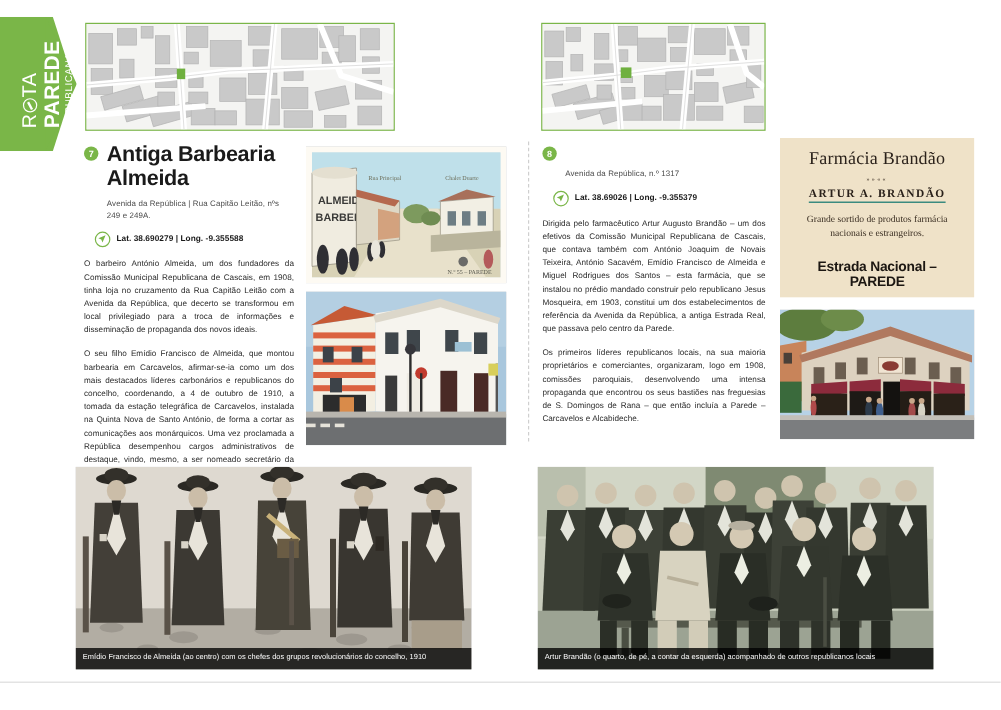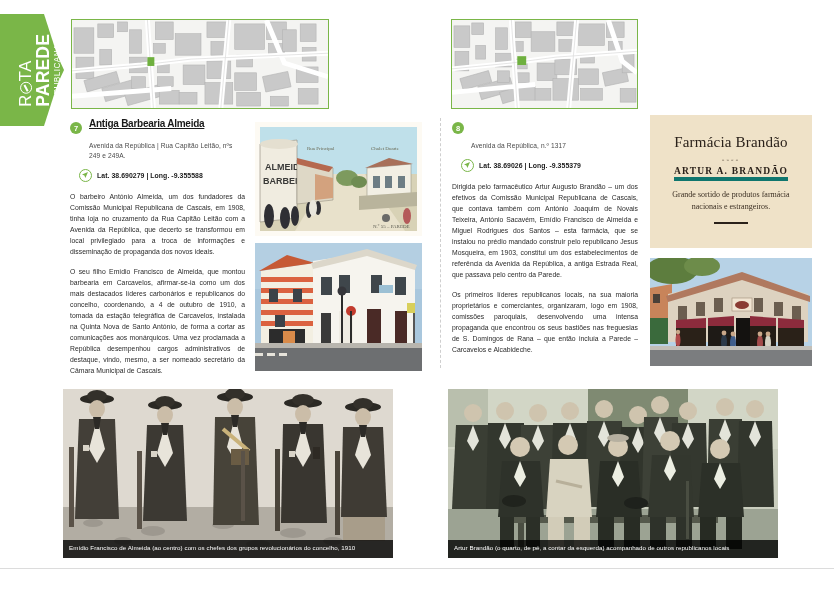--- a/index.html
+++ b/index.html
@@ -84,22 +84,22 @@
 
   
   .entry-head { display: flex; align-items: flex-start; gap: 7px; }
   .num-badge {
     flex: 0 0 auto; width: 12px; height: 12px; border-radius: 50%;
     background: #7ab648; color: #fff; font-size: 7.5px; font-weight: bold;
     display: flex; align-items: center; justify-content: center;
     margin-top: 4px; font-family: "Liberation Sans", sans-serif;
   }
   .entry-title {
-    font-size: 10px; font-weight: bold; color: #1a1a1a;
-    line-height: 1.13; letter-spacing: -0.25px; text-decoration: underline;
+    font-size: 18px; font-weight: bold; color: #1a1a1a;
+    line-height: 1.13; letter-spacing: -0.25px;
   }
   .addr {
     font-size: 6.6px; color: #4a4a4a; line-height: 1.5;
     margin-top: 7px; letter-spacing: 0.1px;
   }
   .geo-row { display: flex; align-items: center; gap: 5px; margin-top: 8px; }
   .geo-icon {
     flex: 0 0 auto; width: 13px; height: 13px; border-radius: 50%;
     border: 1.3px solid #7ab648; position: relative;
   }
@@ -134,21 +134,21 @@
   .ad-inner {
     width: 100%; height: 100%; background: #efe2c8;
     display: flex; flex-direction: column; align-items: center;
     justify-content: center; padding: 11px 8px 9px 8px; text-align: center;
     font-family: "Liberation Serif", serif;
   }
   .ad-title { font-size: 15px; color: #2a211a; letter-spacing: 0.2px; }
   .ad-sep1 { font-size: 5px; color: #403428; letter-spacing: 2px; margin-top: 6px; }
   .ad-name {
     font-size: 9.5px; color: #2a211a; letter-spacing: 1.2px; font-weight: bold;
-    margin-top: 4px; border-bottom: 4px solid #0f766e; padding-bottom: 1px;
+    margin-top: 4px; border-bottom: 1px solid #0f766e; padding-bottom: 1px;
   }
   .ad-desc { font-size: 8px; color: #3a2e22; line-height: 1.5; margin-top: 8px; }
   .ad-hr { width: 34px; height: 1.6px; background: #2a211a; margin: 9px 0 7px 0; }
   .ad-foot {
     font-size: 11.5px; color: #1c1712; font-weight: bold;
     font-family: "Liberation Sans", sans-serif; letter-spacing: -0.2px;
   }
 </style>
 </head>
 <body>
@@ -406,20 +406,21 @@
     </svg>
   </div>
 
   <div class="photo ph-ad">
     <div class="ad-inner">
       <div class="ad-title">Farmácia Brandão</div>
       <div class="ad-sep1">»»««</div>
       <div class="ad-name">ARTUR A. BRANDÃO</div>
       <div class="ad-desc">Grande sortido de produtos farmácia nacionais e estrangeiros.</div>
       <div class="ad-hr"></div>
+      <div class="ad-foot">Estrada Nacional – PAREDE</div>
     </div>
   </div>
 
   <div class="photo ph-street2">
     <svg viewBox="0 0 162 108" preserveAspectRatio="none">
       <rect width="162" height="108" fill="#b7d2e6"></rect>
 
       <ellipse cx="22" cy="12" rx="26" ry="14" fill="#5d7d3e"></ellipse>
       <ellipse cx="52" cy="8" rx="18" ry="10" fill="#6d8c4a"></ellipse>
 

